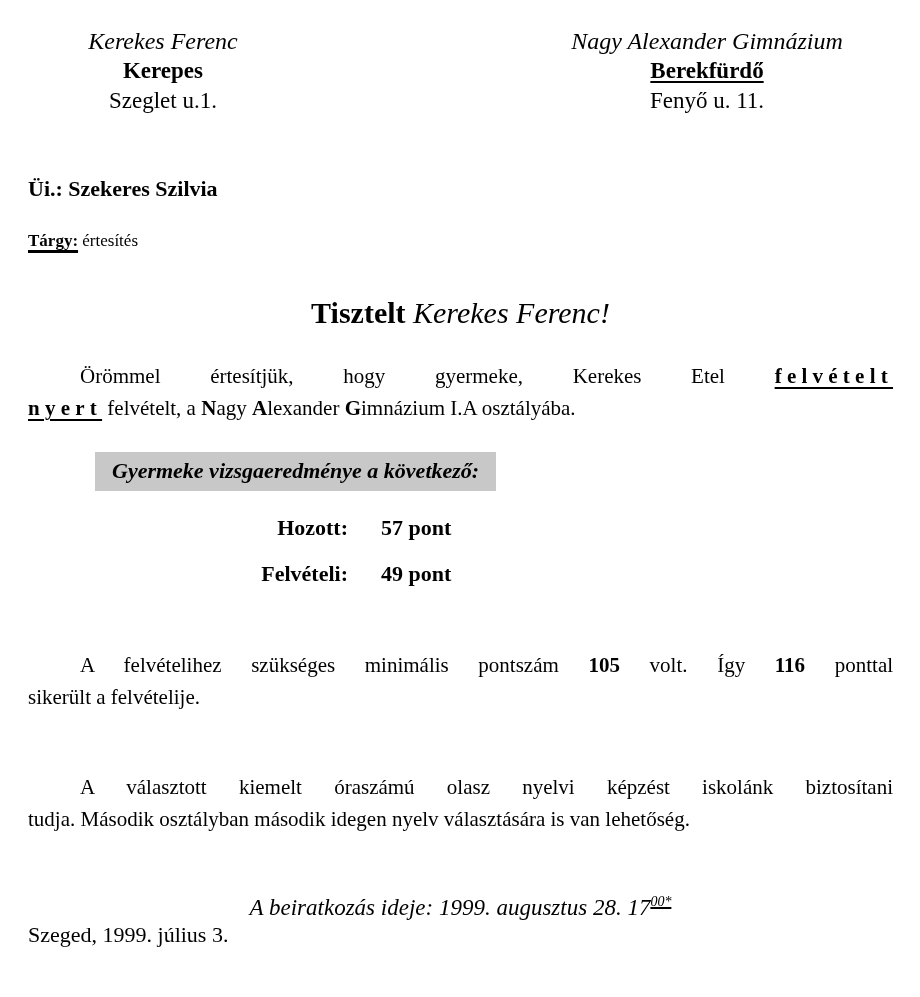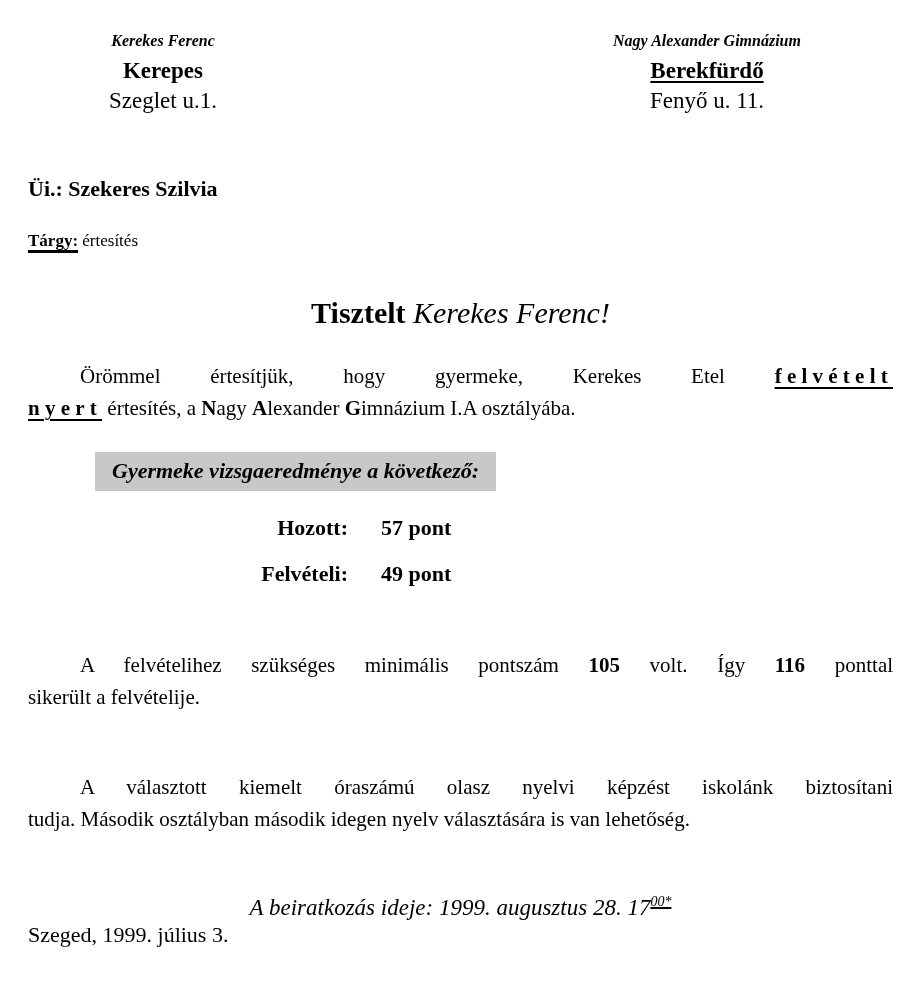--- a/index.html
+++ b/index.html
@@ -18,21 +18,21 @@
 
   
   .letterhead {
     display: flex;
     justify-content: space-between;
     margin: 0;
   }
   .lh-block { text-align: center; line-height: 30px; }
   .lh-left  { width: 270px; }
   .lh-right { width: 372px; }
-  .lh-name   { font-size: 16px; font-weight: bold; font-style: italic; }
+  .lh-name   { font-size: 24px; font-weight: normal; font-style: italic; }
   .lh-city   { font-size: 23px; font-weight: bold; }
   .lh-city-u { text-decoration: underline; text-decoration-thickness: 2px; text-underline-offset: 3px; }
   .lh-street { font-size: 23px; }
 
   
   .uiline  { margin-top: 60px; font-size: 22px; font-weight: bold; line-height: 26px; }
   .subject { margin-top: 26px; font-size: 17px; line-height: 26px; }
   .subject-label {
     font-weight: bold;
     text-decoration: underline;
@@ -126,21 +126,21 @@
     <span class="sal-name">Kerekes Ferenc!</span>
   </div>
 
   <div class="para">
     <span class="pline just indent">
       <span>Örömmel értesítjük, hogy gyermeke, Kerekes Etel</span>
       <span class="emph">felvételt</span>
     </span>
     <span class="pline">
       <span class="emph">nyert</span>
-      <span>értesítés, a</span>
+      <span>felvételt, a</span>
       <span><span class="cap-bold">N</span><span>agy</span>
       <span class="cap-bold">A</span><span>lexander</span>
       <span class="cap-bold">G</span><span>imnázium</span></span>
       <span>I.A osztályába.</span>
     </span>
   </div>
 
   <div class="highlight-row">
     <span class="highlight">Gyermeke vizsgaeredménye a következő:</span>
   </div>

